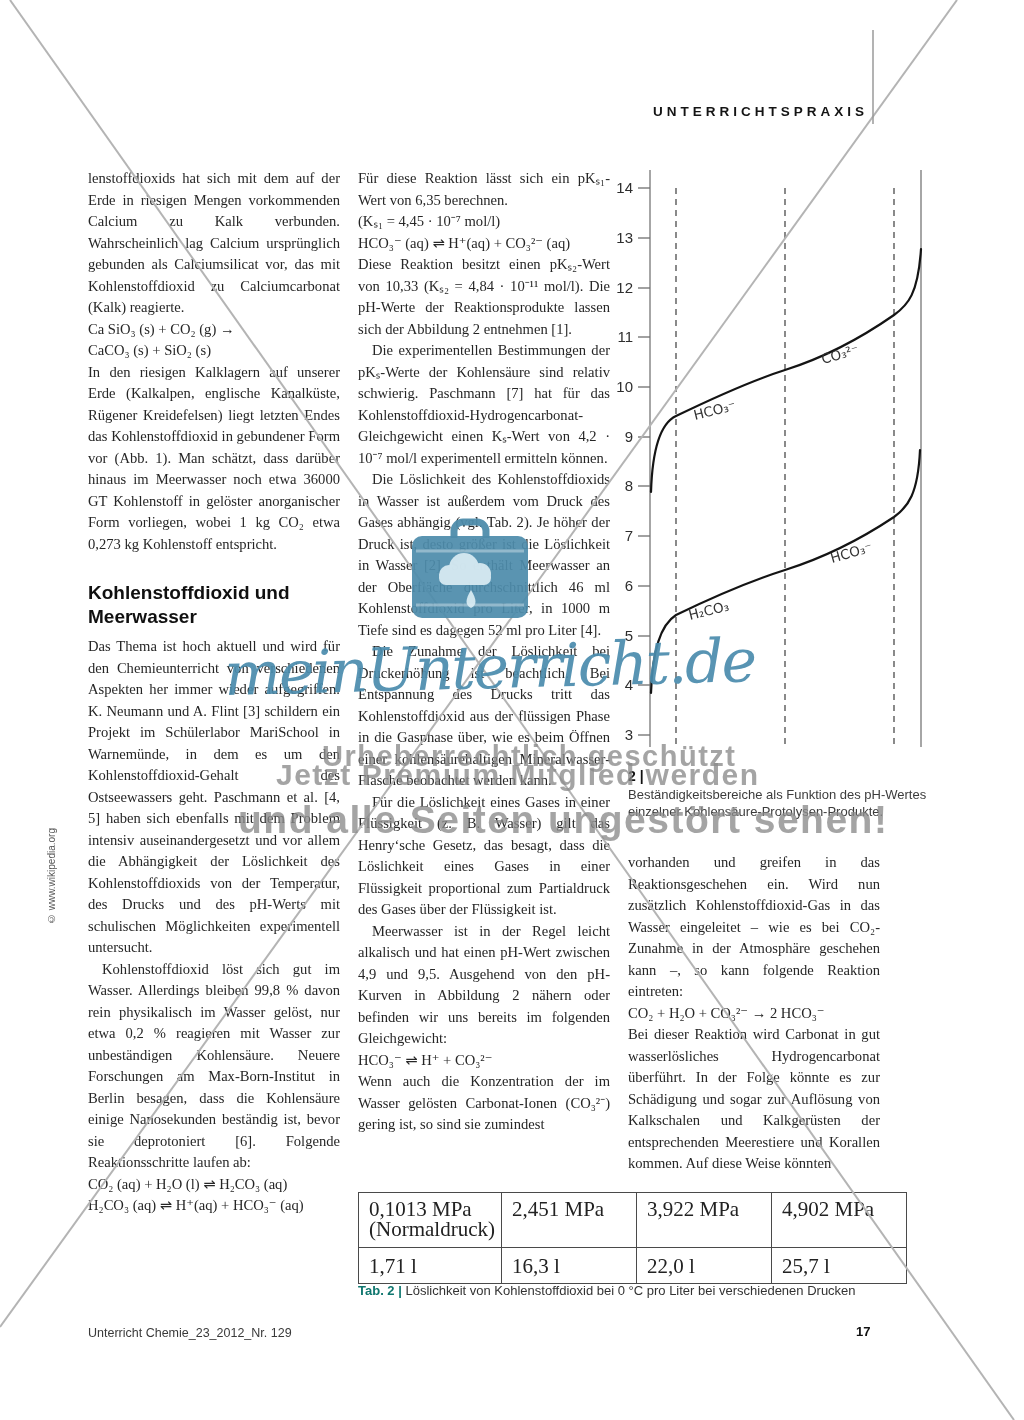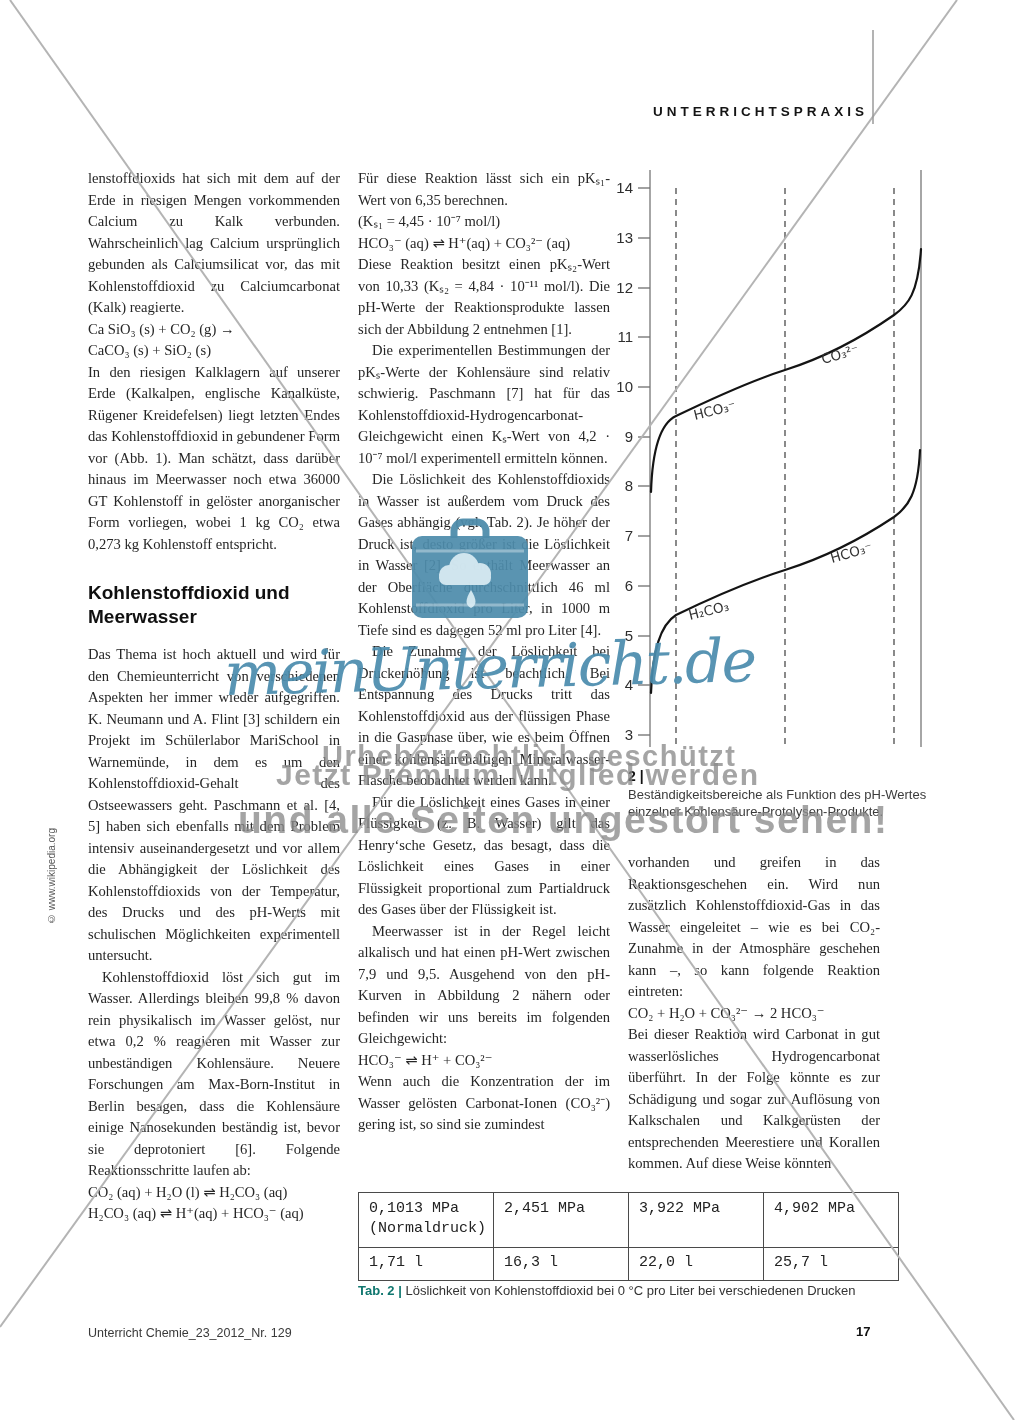--- a/index.html
+++ b/index.html
@@ -5,21 +5,21 @@
   html,body{margin:0;padding:0;background:#ffffff;}
   .page{position:relative;width:1024px;height:1420px;background:#ffffff;overflow:hidden;
         font-family:"Liberation Serif",serif;color:#262626;}
 
   
   .col{position:absolute;width:252px;text-align:justify;font-size:14.6px;line-height:21.5px;z-index:2;}
   .col p{margin:0;}
   .ind{text-indent:14px;}
   .eq{margin:15px 0;white-space:pre-line;font-family:"Liberation Serif","DejaVu Sans",serif;}
   .h2{font-family:"Liberation Sans",sans-serif;font-size:19px;line-height:24px;
-      margin:26px 0 15px 0;color:#101010;text-align:left;}
+      margin:26px 0 7px 0;color:#101010;text-align:left;}
   #col-left{left:88px;top:168px;}
   #col-mid{left:358px;top:168px;}
   #col-right{left:628px;top:852px;}
 
   
   .header-label{position:absolute;top:104px;right:156px;z-index:2;
       font-family:"Liberation Sans",sans-serif;font-weight:bold;font-size:13.5px;
       letter-spacing:4px;color:#141414;white-space:nowrap;}
   .footer-left{position:absolute;left:88px;top:1326px;z-index:2;
       font-family:"Liberation Sans",sans-serif;font-size:12.5px;color:#3a3a3a;}
@@ -38,21 +38,21 @@
   .chart .curve{fill:none;stroke:#141414;stroke-width:2.2;stroke-linecap:round;}
   .chart .clab{font-family:"DejaVu Sans",sans-serif;font-size:13.5px;fill:#333;}
 
   .fig-num{position:absolute;left:628px;top:768px;z-index:2;
       font-family:"Liberation Sans",sans-serif;font-weight:bold;font-size:14px;color:#111;}
   .fig-caption{position:absolute;left:628px;top:786px;width:300px;z-index:2;
       font-family:"Liberation Sans",sans-serif;font-size:13px;line-height:17px;color:#3c3c3c;}
 
   
   .tabwrap{position:absolute;left:358px;top:1192px;z-index:2;}
-  table{border-collapse:collapse;font-family:Liberation Mono, monospace;font-size:15px;color:#222;}
+  table{border-collapse:collapse;font-family:Liberation Serif, serif;font-size:21px;color:#222;}
   td{border:1.5px solid #4a4a4a;width:118px;padding:6px 6px 4px 10px;vertical-align:top;}
   tr.hrow td{height:44px;white-space:pre-line;line-height:20px;}
   tr.drow td{height:22px;}
   .tab-caption{position:absolute;left:358px;top:1283px;z-index:2;
       font-family:"Liberation Sans",sans-serif;font-size:13px;color:#333;}
   .tab-caption b{color:#0f766e;}
 
   
   .overlay{position:absolute;left:0;top:0;width:1024px;height:1420px;z-index:40;pointer-events:none;}
 
@@ -88,21 +88,21 @@
 
   <div class="col" id="col-mid">
     <p>Für diese Reaktion lässt sich ein pKₛ₁-Wert von 6,35 berechnen.</p>
     <p>(Kₛ₁ = 4,45 · 10⁻⁷ mol/l)</p>
     <p class="eq">HCO₃⁻ (aq)  ⇌  H⁺(aq) + CO₃²⁻ (aq)</p>
     <p>Diese Reaktion besitzt einen pKₛ₂-Wert von 10,33 (Kₛ₂ = 4,84 · 10⁻¹¹ mol/l). Die pH-Werte der Reaktionsprodukte lassen sich der Abbildung 2 entnehmen [1].</p>
     <p class="ind">Die experimentellen Bestimmungen der pKₛ-Werte der Kohlensäure sind relativ schwierig. Paschmann [7] hat für das Kohlenstoffdioxid-Hydrogencarbonat-Gleichgewicht einen Kₛ-Wert von 4,2 · 10⁻⁷ mol/l experimentell ermitteln können.</p>
     <p class="ind">Die Löslichkeit des Kohlenstoffdioxids in Wasser ist außerdem vom Druck des Gases abhängig (vgl. Tab. 2). Je höher der Druck ist, desto größer ist die Löslichkeit in Wasser [2]. So enthält Meerwasser an der Oberfläche durchschnittlich 46 ml Kohlenstoffdioxid pro Liter, in 1000 m Tiefe sind es dagegen 52 ml pro Liter [4].</p>
     <p class="ind">Die Zunahme der Löslichkeit bei Druckerhöhung ist beachtlich. Bei Entspannung des Drucks tritt das Kohlenstoffdioxid aus der flüssigen Phase in die Gasphase über, wie es beim Öffnen einer kohlensäurehaltigen Mineralwasser-Flasche beobachtet werden kann.</p>
     <p class="ind">Für die Löslichkeit eines Gases in einer Flüssigkeit (z. B. Wasser) gilt das Henry‘sche Gesetz, das besagt, dass die Löslichkeit eines Gases in einer Flüssigkeit proportional zum Partialdruck des Gases über der Flüssigkeit ist.</p>
-    <p class="ind">Meerwasser ist in der Regel leicht alkalisch und hat einen pH-Wert zwischen 7,9 und 9,5. Ausgehend von den pH-Kurven in Abbildung 2 nähern oder befinden wir uns bereits im folgenden Gleichgewicht:</p>
+    <p class="ind">Meerwasser ist in der Regel leicht alkalisch und hat einen pH-Wert zwischen 4,9 und 9,5. Ausgehend von den pH-Kurven in Abbildung 2 nähern oder befinden wir uns bereits im folgenden Gleichgewicht:</p>
     <p class="eq">HCO₃⁻  ⇌  H⁺ + CO₃²⁻</p>
     <p>Wenn auch die Konzentration der im Wasser gelösten Carbonat-Ionen (CO₃²⁻) gering ist, so sind sie zumindest</p>
   </div>
 
   <div class="col" id="col-right">
     <p>vorhanden und greifen in das Reaktionsgeschehen ein. Wird nun zusätzlich Kohlenstoffdioxid-Gas in das Wasser eingeleitet – wie es bei CO₂-Zunahme in der Atmosphäre geschehen kann –, so kann folgende Reaktion eintreten:</p>
     <p class="eq">CO₂ + H₂O + CO₃²⁻ → 2 HCO₃⁻</p>
     <p>Bei dieser Reaktion wird Carbonat in gut wasserlösliches Hydrogencarbonat überführt. In der Folge könnte es zur Schädigung und sogar zur Auflösung von Kalkschalen und Kalkgerüsten der entsprechenden Meerestiere und Korallen kommen. Auf diese Weise könnten</p>
   </div>
 

